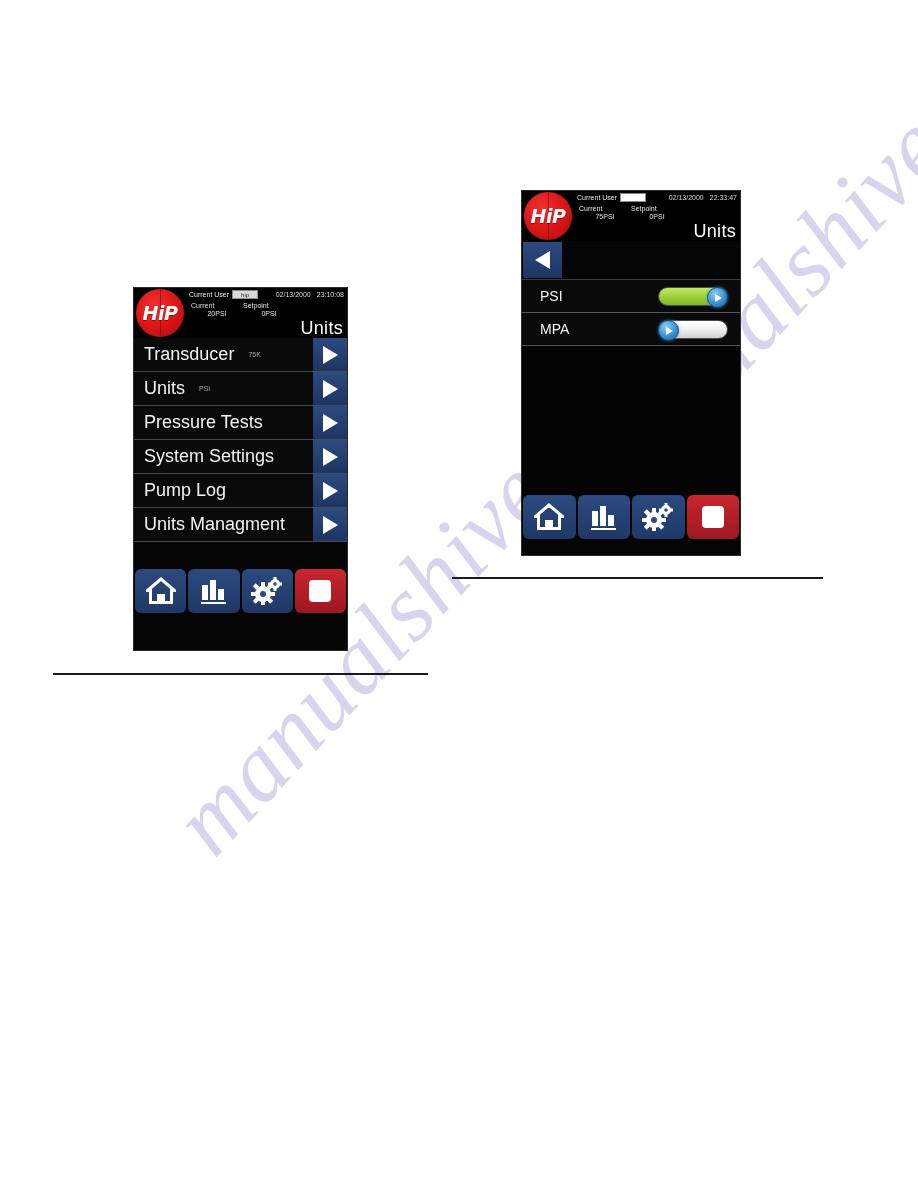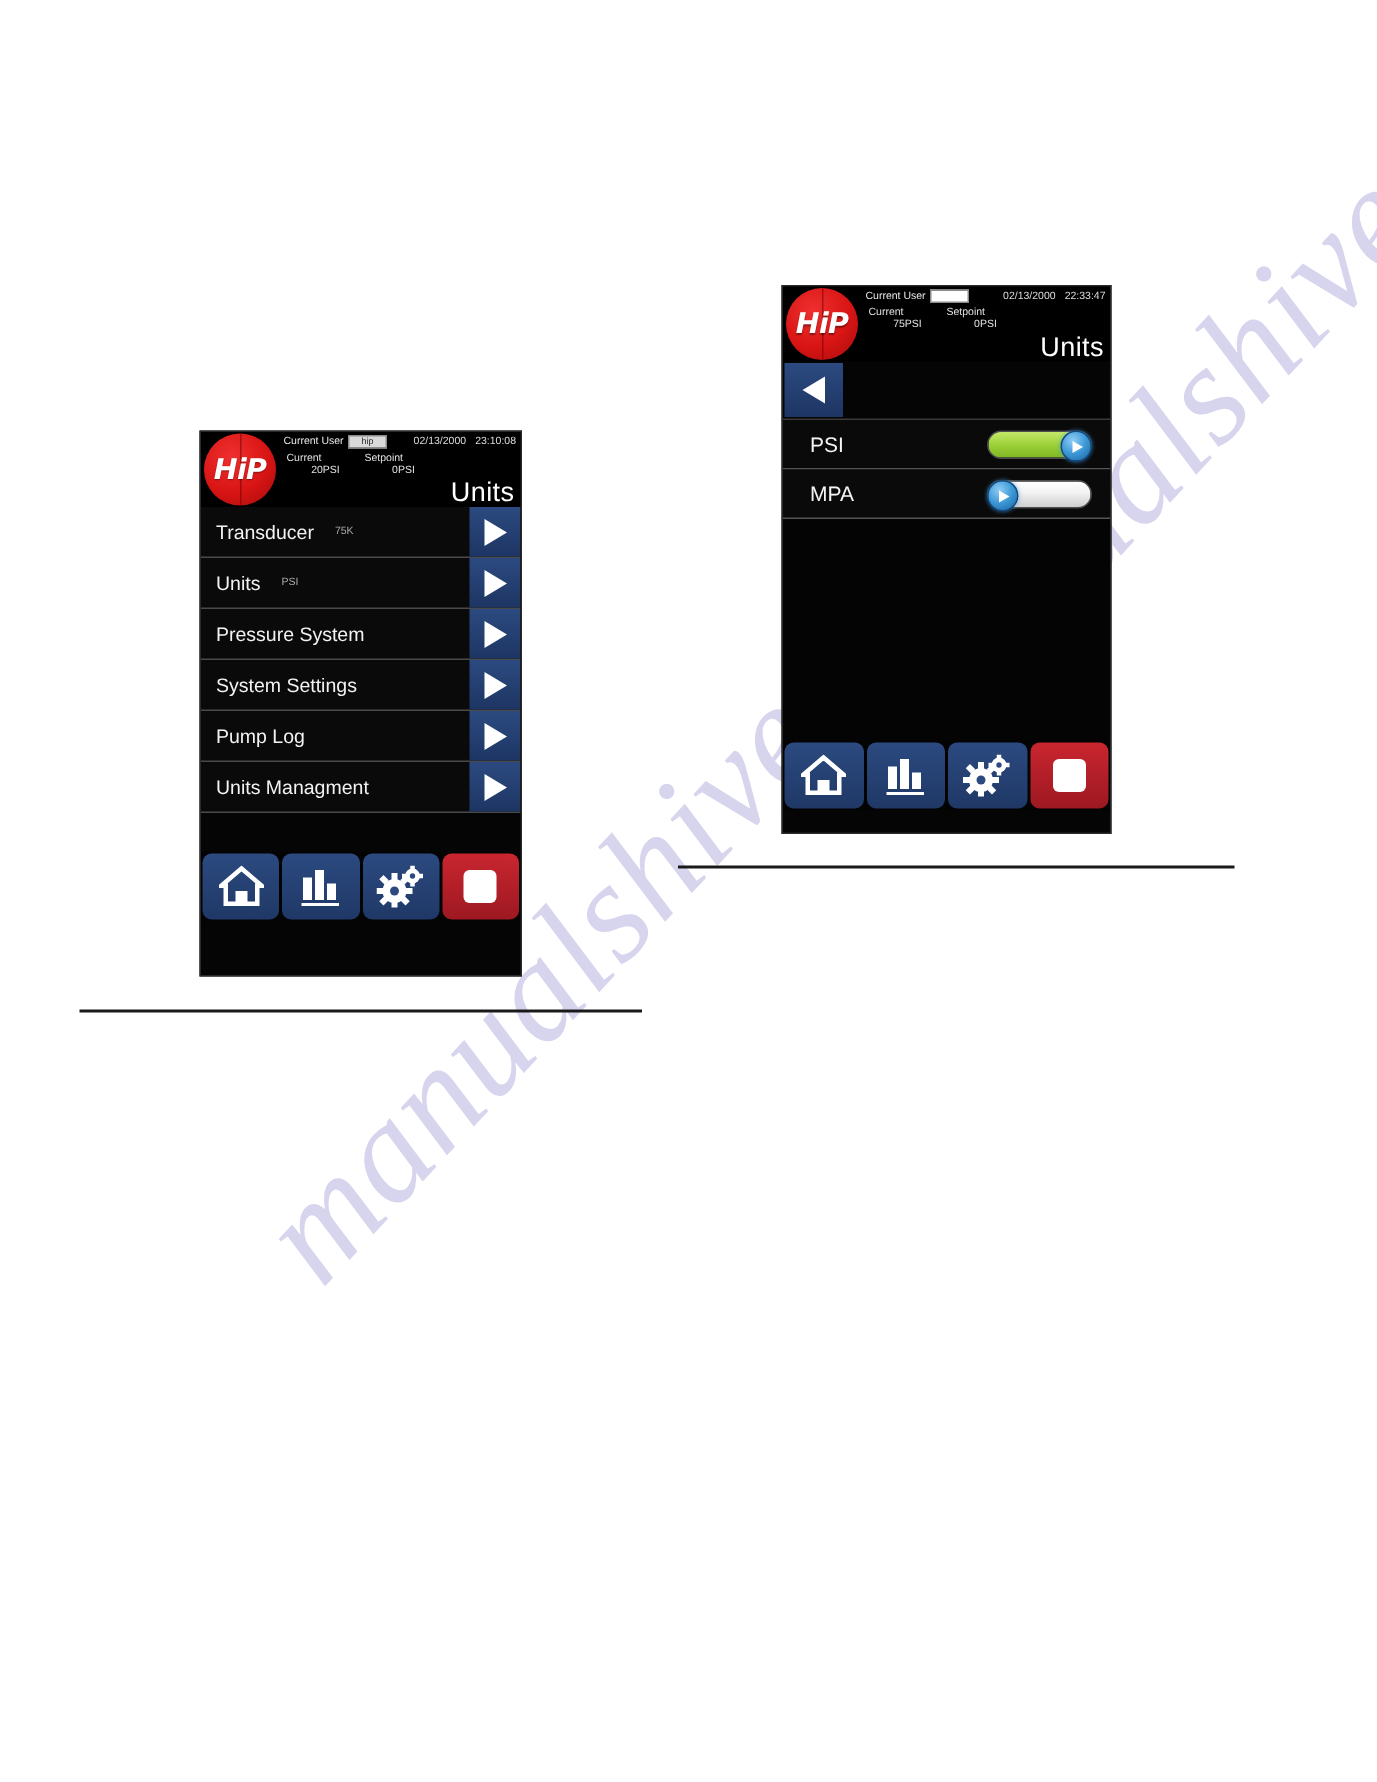--- a/index.html
+++ b/index.html
@@ -166,21 +166,21 @@
   .row {
     position: relative;
     height: 34px;
     background: #0a0a0a;
     border-bottom: 1px solid #4a4a4a;
     display: flex;
     align-items: center;
   }
   .row-label {
     margin-left: 10px;
-    font-size: 13px;
+    font-size: 18px;
     color: #f2f2f2;
     font-weight: 400;
   }
   .row-value {
     margin-left: 14px;
     font-size: 7px;
     color: #a8a8a8;
   }
   .row-arrow {
     position: absolute;
@@ -349,21 +349,21 @@
           </span>
       </div>
       <div class="row">
         <span class="row-label">Units</span>
         <span class="row-value">PSI</span>
         <span class="row-arrow">
             <span class="tri-right"></span>
           </span>
       </div>
       <div class="row">
-        <span class="row-label">Pressure System</span>
+        <span class="row-label">Pressure Tests</span>
         <span class="row-value"></span>
         <span class="row-arrow">
             <span class="tri-right"></span>
           </span>
       </div>
       <div class="row">
         <span class="row-label">System Settings</span>
         <span class="row-value"></span>
         <span class="row-arrow">
             <span class="tri-right"></span>

